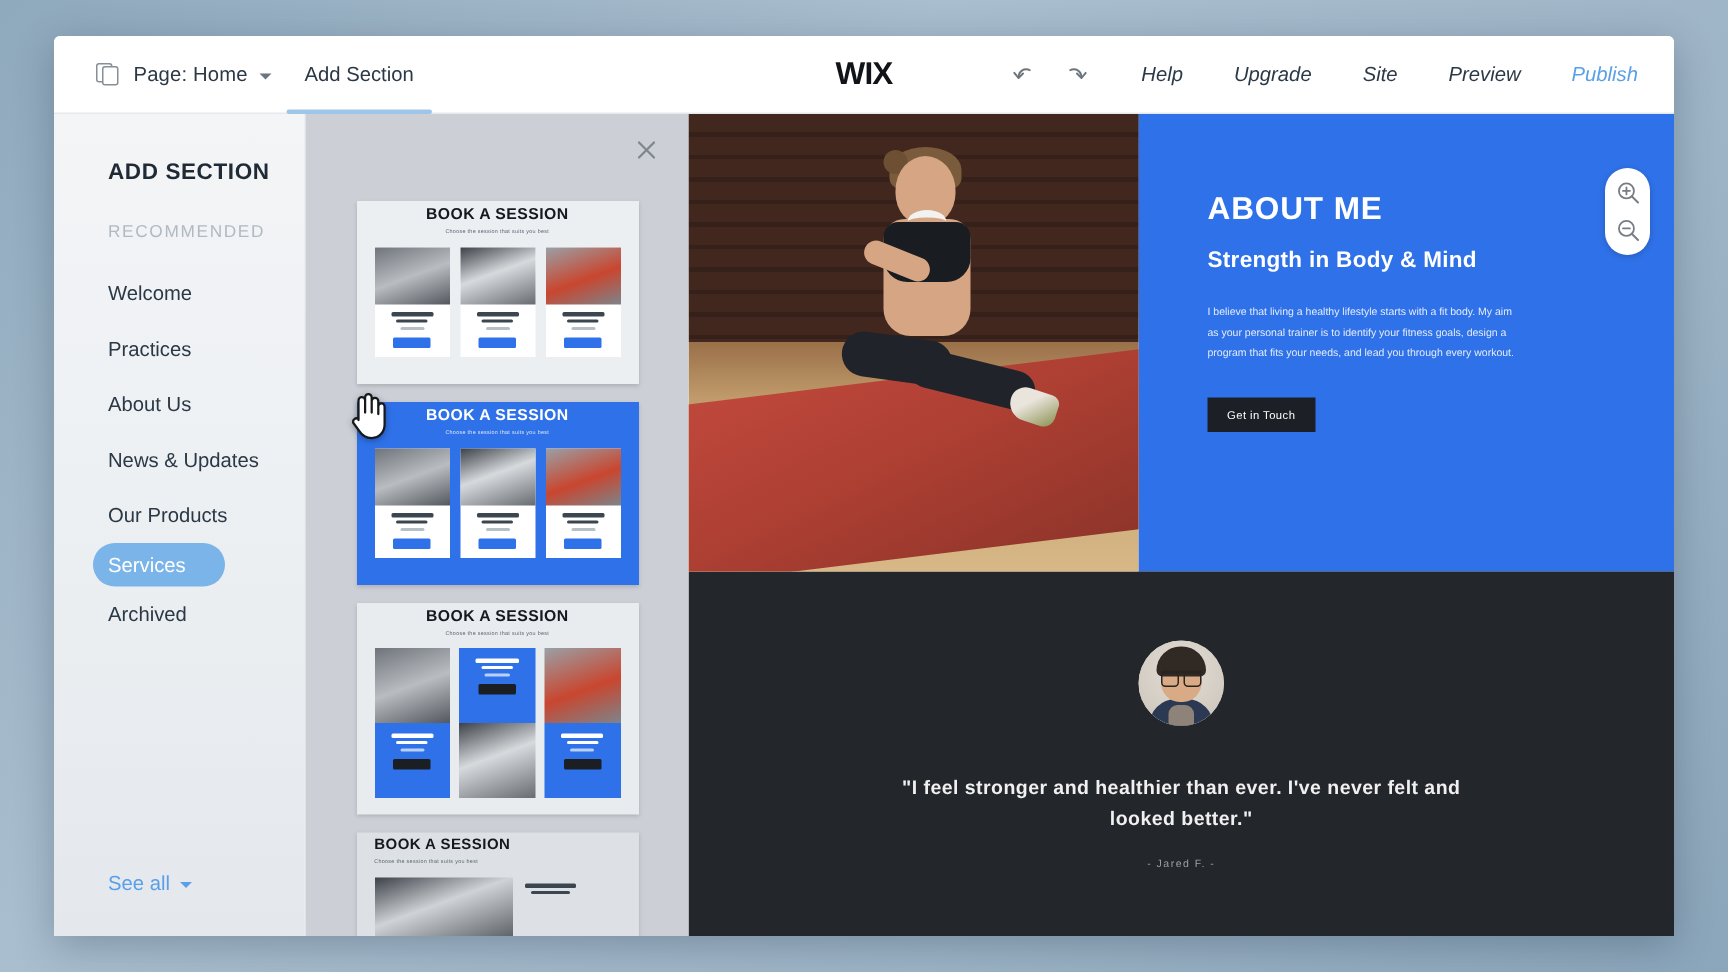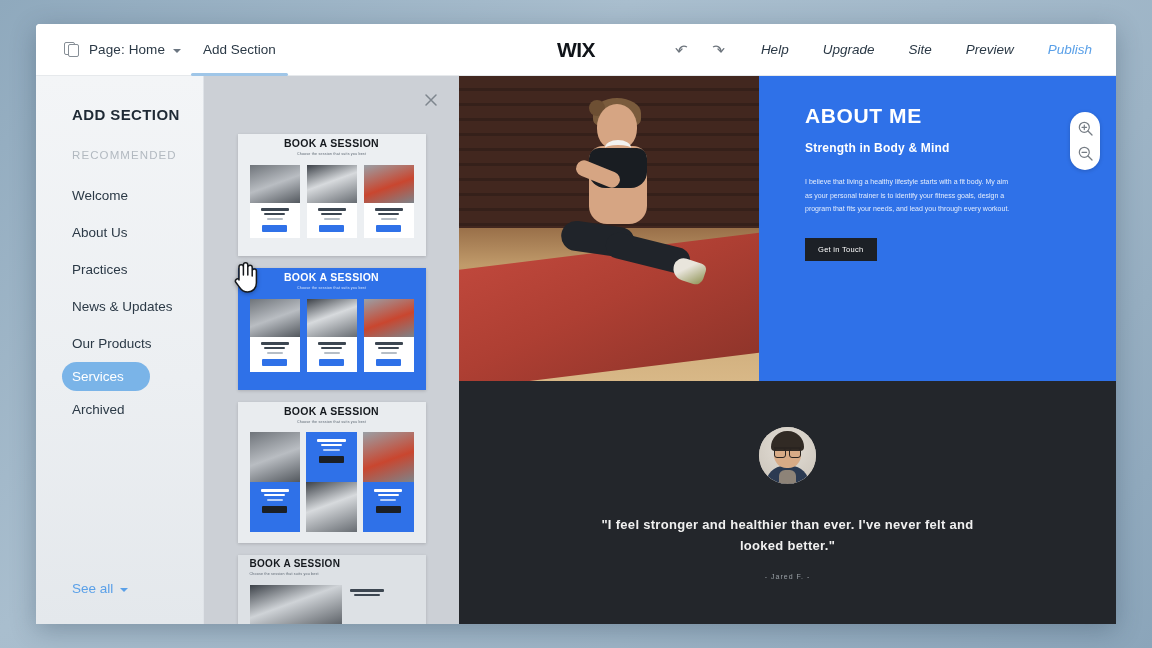--- a/index.html
+++ b/index.html
@@ -259,27 +259,27 @@
     position: absolute; left: 112px; top: 44px; width: 32px; height: 22px;
     background: linear-gradient(135deg,#e9e5dc 40%, #8a8f4e 100%);
     border-radius: 10px 6px 8px 12px; transform: rotate(18deg);
   }
   .p-arm {
     position: absolute; left: 22px; top: 62px; width: 46px; height: 16px;
     background: #d6a583; border-radius: 10px; transform: rotate(22deg);
   }
 
   .hero-text {
-    flex: 1; background: #2f71e8; padding: 28px 34px 0 46px; color: #fff;
+    flex: 1; background: #2f71e8; padding: 52px 34px 0 46px; color: #fff;
   }
   .hero-h1 {
     font-size: 21px; font-weight: bold; letter-spacing: .6px;
     margin-bottom: 13px;
   }
-  .hero-h2 { font-size: 12px; font-weight: bold; letter-spacing: .2px; margin-bottom: 20px; }
+  .hero-h2 { font-size: 15px; font-weight: bold; letter-spacing: .2px; margin-bottom: 20px; }
   .hero-p { font-size: 7px; line-height: 1.95; color: #e2ecfd; max-width: 212px; margin-bottom: 22px; }
   .hero-btn {
     display: inline-block; background: #1c2026; color: #fff;
     font-size: 7.5px; padding: 7px 13px; letter-spacing: .3px;
   }
 
   
   .testi {
     background: #23262b; flex: 1;
     display: flex; flex-direction: column; align-items: center;
@@ -366,22 +366,22 @@
     </div>
   </div>
 
   <div class="workspace">
 
     <div class="sidebar">
       <div class="sb-title">ADD SECTION</div>
       <div class="sb-sub">RECOMMENDED</div>
 
       <div class="sb-item">Welcome</div>
+      <div class="sb-item">Practices</div>
       <div class="sb-item">About Us</div>
-      <div class="sb-item">Practices</div>
       <div class="sb-item">News &amp; Updates</div>
       <div class="sb-item">Our Products</div>
       <div class="sb-item selected">Services</div>
       <div class="sb-item">Archived</div>
 
       <div class="sb-spacer"></div>
       <div class="sb-seeall">
         <span>See all</span>
         <span class="chev"></span>
       </div>

